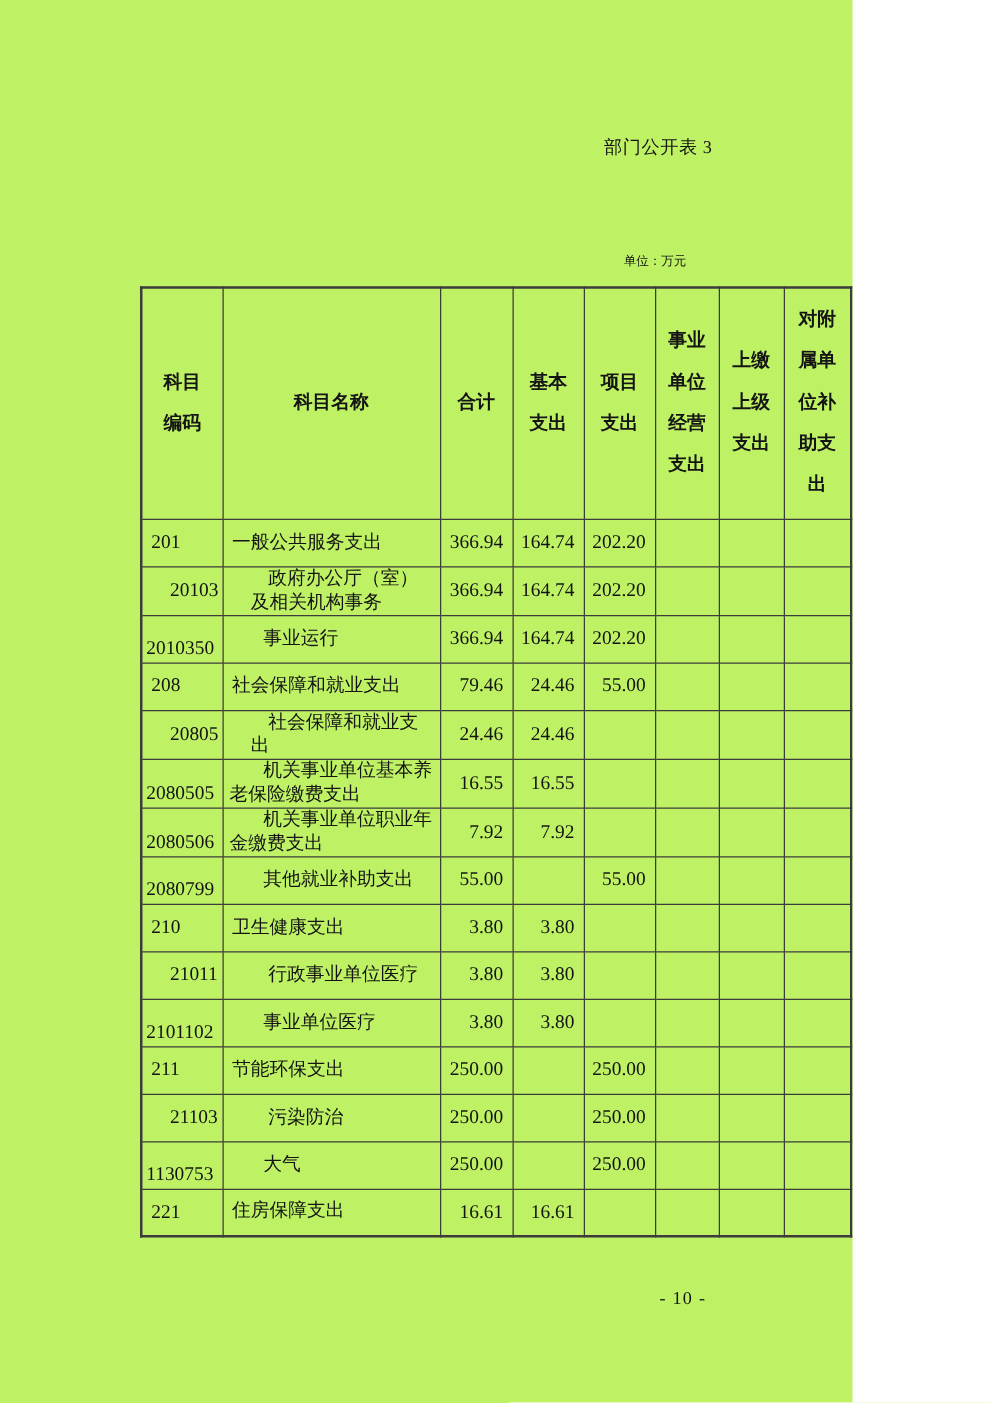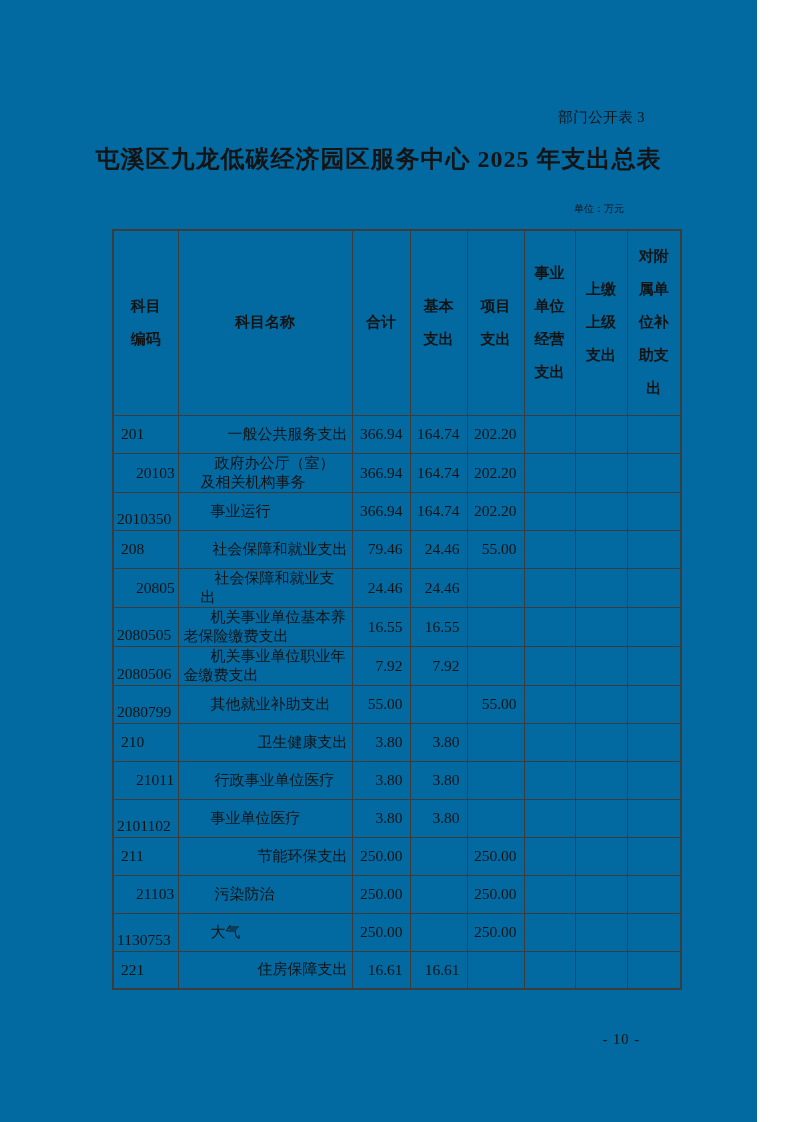--- a/index.html
+++ b/index.html
@@ -8,23 +8,23 @@
     background: #ffffff;
   }
   body {
     width: 793px;
     height: 1122px;
     font-family: "Liberation Serif", "DejaVu Serif", serif;
     color: #141414;
   }
   .page {
     position: relative;
-    width: 757px;
+    width: 682px;
     height: 1122px;
-    background: #0369a1;
+    background: #bef264;
     overflow: hidden;
   }
   .doc-label {
     position: absolute;
     top: 108px;
     right: 112px;
     font-size: 14.5px;
     letter-spacing: 0.5px;
   }
   .title {
@@ -85,21 +85,21 @@
     padding-left: 3px;
     padding-bottom: 2px;
   }
   td.name-cell {
     font-size: 15px;
     line-height: 19px;
     vertical-align: middle;
     text-align: left;
     padding-right: 4px;
   }
-  tr.lv1 td.name-cell { padding-left: 7px; text-align: right; }
+  tr.lv1 td.name-cell { padding-left: 7px; }
   tr.lv2 td.name-cell { padding-left: 22px; text-indent: 14px; }
   tr.lv3 td.name-cell { padding-left: 5px; text-indent: 27px; }
   td.num-cell {
     font-size: 15.5px;
     vertical-align: middle;
     text-align: right;
     padding-right: 7px;
   }
   .page-number {
     position: absolute;
@@ -109,21 +109,20 @@
     letter-spacing: 1px;
   }
 </style>
 </head>
 <body>
 
 <div class="page">
 
   <div class="doc-label">部门公开表 3</div>
 
-  <h1 class="title">屯溪区九龙低碳经济园区服务中心 2025 年支出总表</h1>
 
   <div class="unit-note">单位：万元</div>
 
   <table class="expense-table">
     <colgroup>
       <col style="width:65px">
       <col style="width:174px">
       <col style="width:58px">
       <col style="width:57px">
       <col style="width:57px">

